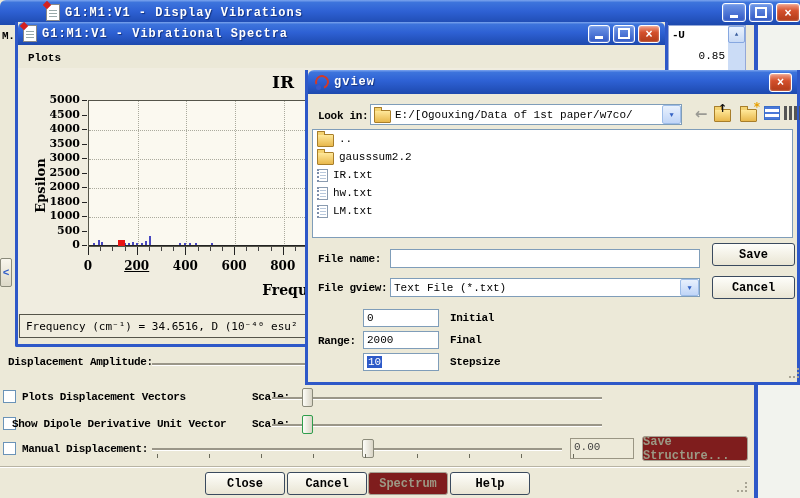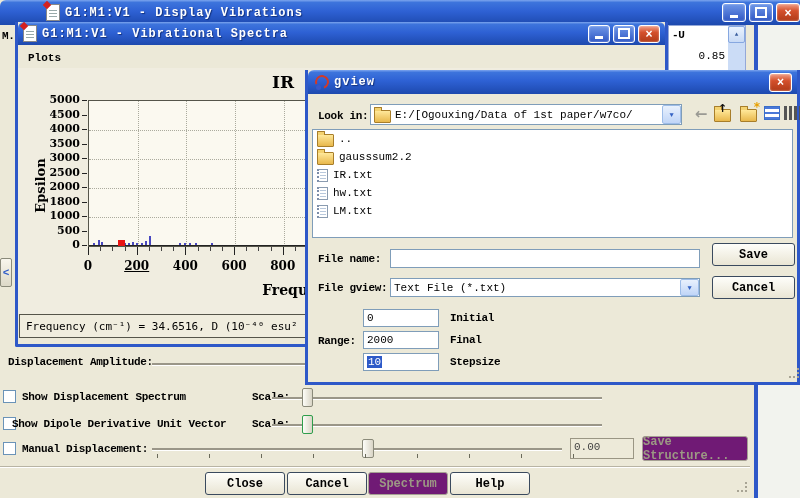--- a/index.html
+++ b/index.html
@@ -17,21 +17,21 @@
         display:flex;align-items:center;justify-content:center;
         font:bold 12px "Liberation Sans",sans-serif;box-shadow:inset 0 0 2px rgba(255,255,255,.6);}
   .wbtn.red{background:linear-gradient(180deg,#F0A089,#D4502C 40%,#B03A18);}
   .gmin{width:8px;height:3px;background:#fff;margin-top:8px;}
   .gmax{width:8px;height:7px;border:2px solid #fff;}
   .lbl{font:bold 11px "Liberation Mono",monospace;color:#000;letter-spacing:-0.3px;white-space:nowrap;position:absolute;}
   .btn{position:absolute;border:1px solid #3A4A5E;border-radius:3px;
        background:linear-gradient(#FEFEFA,#E9E5D4);color:#000;
        display:flex;align-items:center;justify-content:center;
        font:bold 12px "Liberation Mono",monospace;}
-  .btn.disabled{color:#9C9884;border-color:#A5A193;background:#701a75;}
+  .btn.disabled{color:#9C9884;border-color:#A5A193;background:#7f1d1d;}
   .field{position:absolute;background:#fff;border:1px solid #7F9DB9;box-sizing:border-box;
          font:11px "Liberation Mono",monospace;padding:2px 3px;}
   .combo{position:absolute;background:#fff;border:1px solid #7F9DB9;box-sizing:border-box;
          display:flex;align-items:center;gap:4px;padding-left:3px;overflow:hidden;}
   .combo .ctext{font:11px "Liberation Mono",monospace;white-space:nowrap;overflow:hidden;}
   .carrow{margin-left:auto;width:17px;align-self:stretch;flex:none;
           background:linear-gradient(#E9F1FD,#C0D5F7);border:1px solid #9DBCE8;border-radius:2px;
           display:flex;align-items:center;justify-content:center;color:#3563C4;font-size:7px;}
   .cb{position:absolute;width:13px;height:13px;background:#fff;border:1px solid #6A93B8;box-sizing:border-box;}
   .track{position:absolute;height:2px;background:#9A9688;box-shadow:0 1px 0 #FFFFFF;}
@@ -117,21 +117,21 @@
   <div style="position:absolute;left:0;top:258px;width:12px;height:29px;background:linear-gradient(#F8F6EC,#DDD9C8);
               border:1px solid #8A8A7A;border-radius:2px;display:flex;align-items:center;justify-content:center;
               color:#2C5AC8;font:bold 11px 'Liberation Mono',monospace;box-sizing:border-box;">
     <span>&lt;</span>
   </div>
 
   <div class="lbl" style="left:8px;top:356px;">Displacement Amplitude:</div>
   <div class="track" style="left:152px;top:363px;width:450px;"></div>
 
   <div class="cb" style="left:3px;top:390px;"></div>
-  <div class="lbl" style="left:22px;top:391px;">Show Displacement Spectrum</div>
+  <div class="lbl" style="left:22px;top:391px;">Plots Displacement Vectors</div>
   <div class="lbl" style="left:252px;top:391px;">Scale:</div>
   <div class="track" style="left:272px;top:397px;width:330px;"></div>
   <div class="thumb" style="left:302px;top:388px;"></div>
 
   <div class="cb" style="left:3px;top:417px;"></div>
   <div class="lbl" style="left:12px;top:418px;">Show Dipole Derivative Unit Vector</div>
   <div class="lbl" style="left:252px;top:418px;">Scale:</div>
   <div class="track" style="left:272px;top:424px;width:330px;"></div>
   <div class="thumb green" style="left:302px;top:415px;"></div>
 

